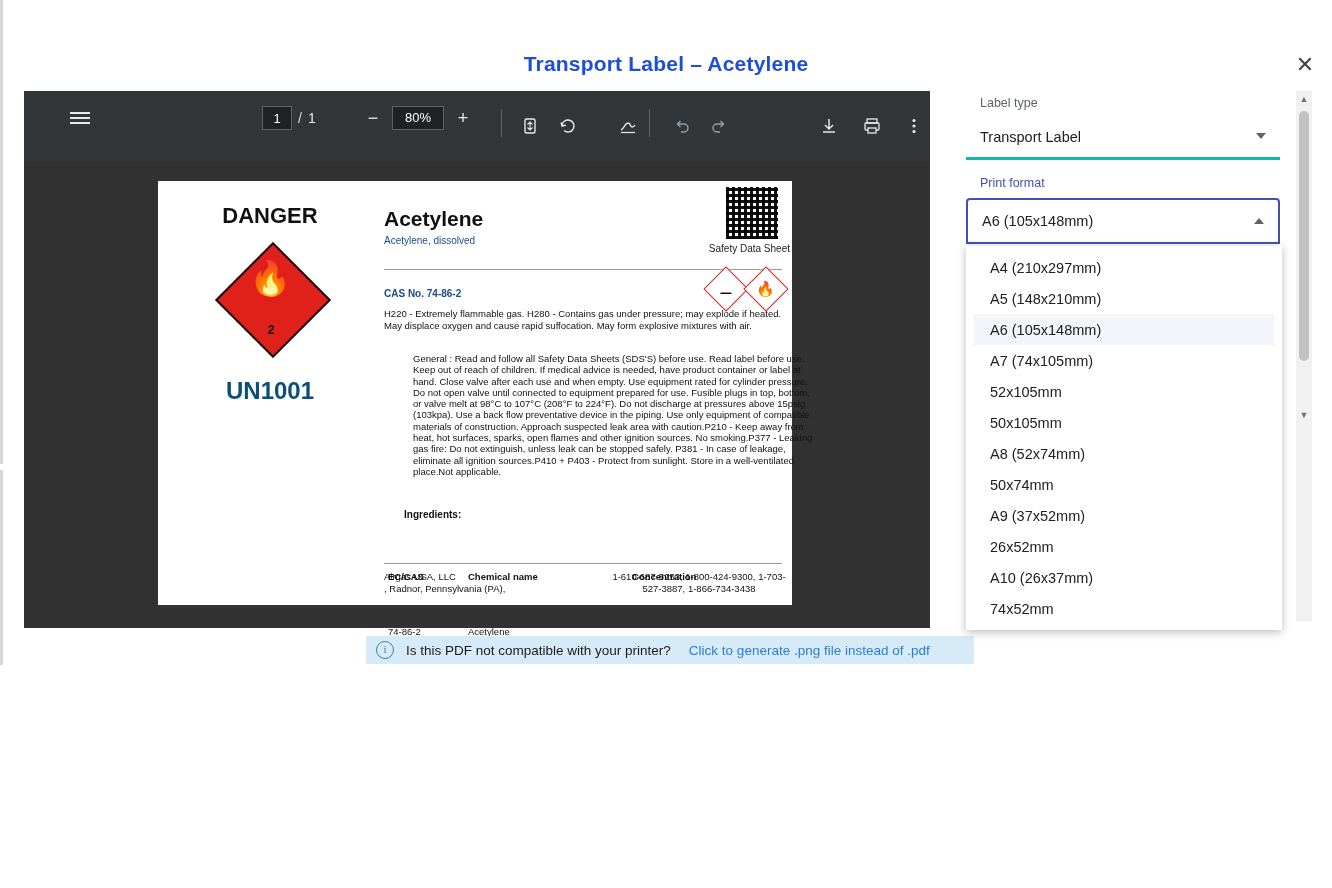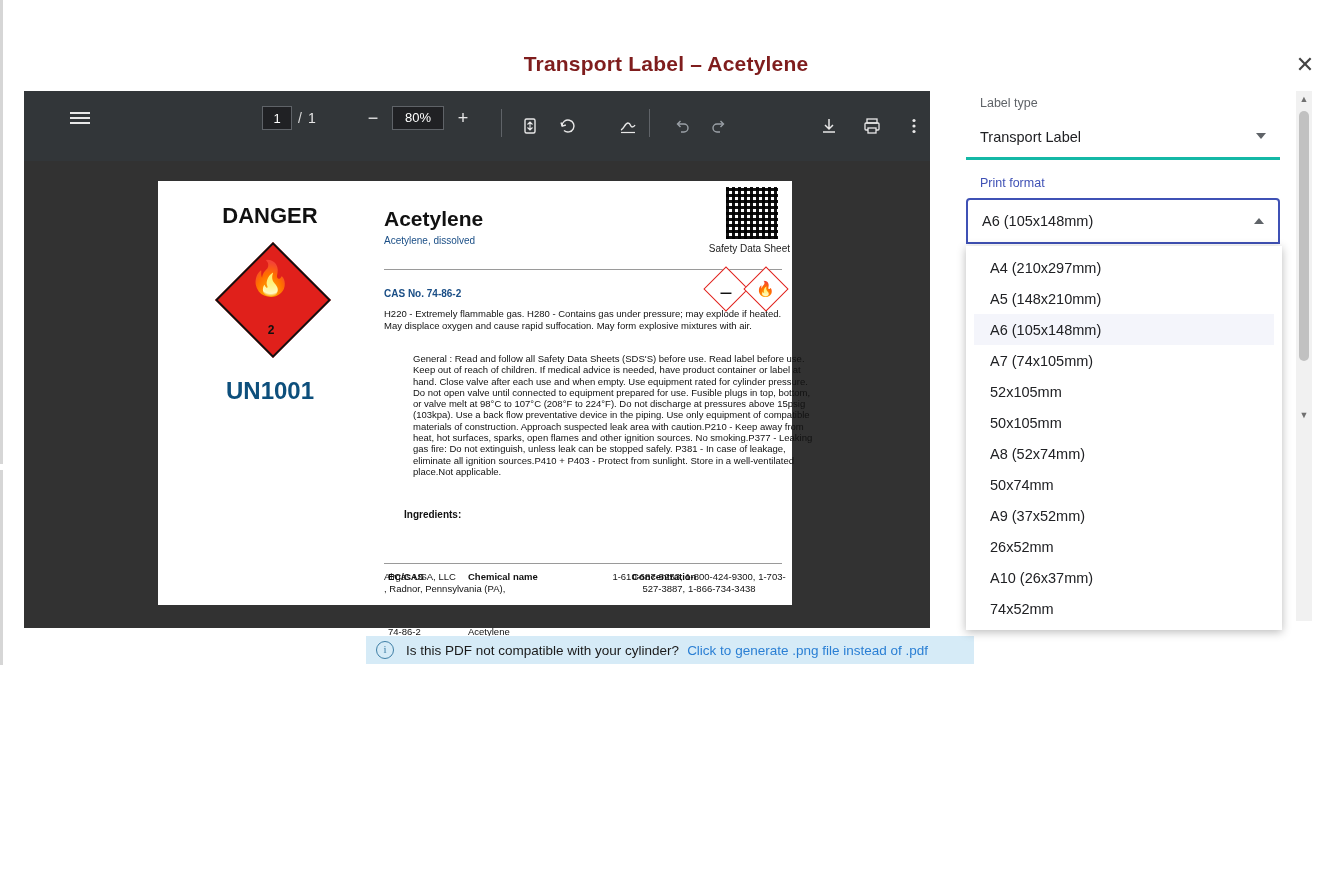--- a/index.html
+++ b/index.html
@@ -18,21 +18,21 @@
 
   
   .dialog-title {
     position: absolute;
     left: 0;
     top: 52px;
     width: 1332px;
     text-align: center;
     font-size: 21px;
     font-weight: bold;
-    color: #7f1d1d;
+    color: #1d4ed8;
     letter-spacing: 0.2px;
   }
   .close-btn {
     position: absolute;
     right: 10px;
     top: 48px;
     width: 34px;
     height: 34px;
     color: #444;
     font-size: 22px;
@@ -363,21 +363,21 @@
     border-radius: 50%;
     color: #3f7fa6;
     font-size: 11px;
     line-height: 15px;
     text-align: center;
     margin: 0 12px 0 10px;
     font-family: "Liberation Serif", serif;
   }
   .notice-link {
     color: #2a7fd4;
-    margin-left: 8px;
+    margin-left: 18px;
     cursor: pointer;
   }
 
   
   .right-panel {
     position: absolute;
     left: 960px;
     top: 88px;
     width: 360px;
     height: 552px;
@@ -611,21 +611,21 @@
 , Radnor, Pennsylvania (PA),</div>
         <div class="footer-right" style="width:182px;">
           <span>1-610-687-5253, 1-800-424-9300, 1-703-527-3887, 1-866-734-3438</span>
         </div>
       </div>
     </div>
   </div>
 
   <div class="notice">
     <div class="notice-icon">i</div>
-    <span>Is this PDF not compatible with your cylinder?</span>
+    <span>Is this PDF not compatible with your printer?</span>
     <span class="notice-link">Click to generate .png file instead of .pdf</span>
   </div>
 
   <div class="right-panel">
 
     <div class="field-label lt-label">Label type</div>
     <div class="select-box lt-select">
       <div class="select-value">Transport Label</div>
       <div class="caret caret-down"></div>
     </div>

